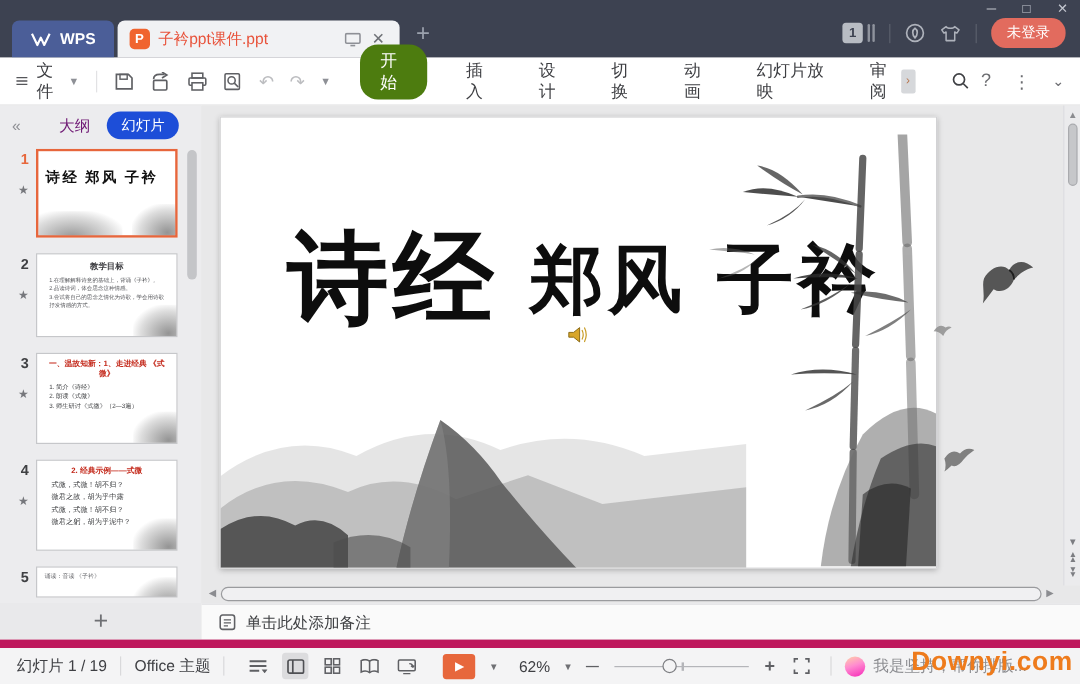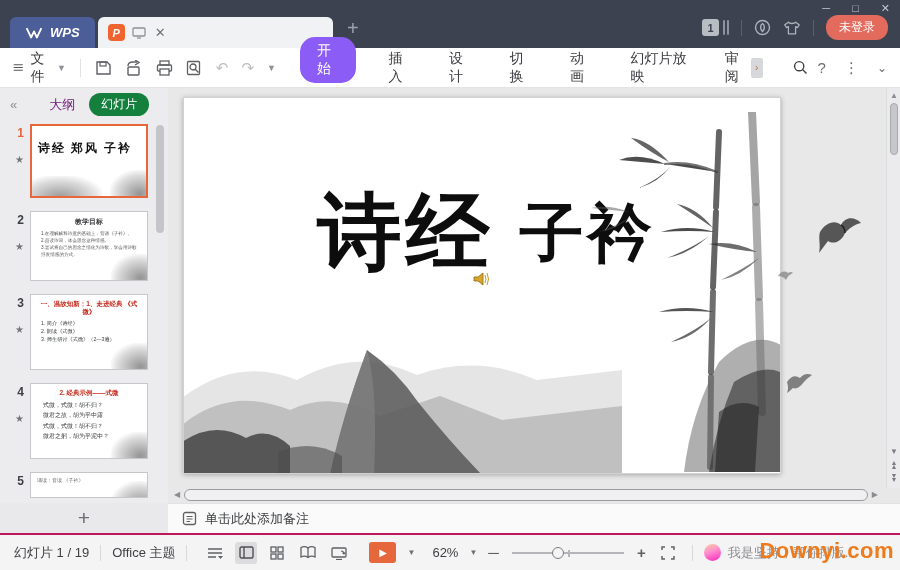--- a/index.html
+++ b/index.html
@@ -3,21 +3,21 @@
 <meta charset="utf-8">
 <style>
   html,body{margin:0;padding:0;}
   body{width:900px;height:570px;position:relative;overflow:hidden;
        font-family:"Liberation Sans","DejaVu Sans",sans-serif;background:#e8e8e9;
        -webkit-font-smoothing:antialiased;}
   
   .titlebar{position:absolute;left:0;top:0;width:900px;height:48px;background:#3d4251;}
   .win-controls{position:absolute;top:2px;right:10px;display:flex;gap:22px;color:#c3c6cf;font-size:11px;line-height:12px;}
   .win-controls span{cursor:default;}
-  .tabs-row{position:absolute;left:10px;bottom:0;display:flex;align-items:flex-start;font-style:italic;}
+  .tabs-row{position:absolute;left:10px;bottom:0;display:flex;align-items:flex-start;}
   .wps-tab{height:31px;background:#4b5e98;color:#fff;border-radius:6px 6px 0 0;display:flex;align-items:center;gap:7px;padding:0 15px;font-size:13px;font-weight:bold;}
   .doc-tab{height:31px;width:215px;background:#f1f2f4;border-radius:6px 6px 0 0;display:flex;align-items:center;gap:7px;padding:0 10px;margin-left:3px;}
   .p-icon{width:17px;height:17px;background:#f0642f;border-radius:4px;color:#fff;font-size:11px;font-weight:bold;display:flex;align-items:center;justify-content:center;flex:none;}
   .doc-tab .fname{color:#e8523a;font-size:13px;flex:1;white-space:nowrap;overflow:hidden;}
   .tab-mini-ic{color:#8e9096;display:flex;align-items:center;}
   .doc-tab .close{color:#6f7277;font-size:13px;padding:0 2px;}
   .newtab{color:#9ba1ad;font-size:20px;margin-left:14px;padding-bottom:4px;}
   .tb-right{position:absolute;right:12px;bottom:8px;display:flex;align-items:center;gap:12px;}
   .badge1{width:17px;height:17px;background:#b8bcc3;border-radius:3px;color:#3d4251;font-size:11px;font-weight:bold;display:flex;align-items:center;justify-content:center;}
   .badge-bars{display:flex;gap:2px;margin-left:-8px;}
@@ -25,32 +25,32 @@
   .tb-div{width:1px;height:16px;background:#5a5f6c;}
   .login-pill{background:#e26b5e;color:#fff;font-size:12px;border-radius:12px;padding:4px 13px;}
   .ic-stroke{stroke:#aeb2bb;fill:none;stroke-width:1.4;}
   
   .menubar{position:absolute;left:0;top:48px;width:900px;height:40px;background:#ffffff;border-bottom:1px solid #e3e3e5;display:flex;align-items:center;padding:0 13px;box-sizing:border-box;gap:10px;}
   .menubar .file{display:flex;align-items:center;gap:7px;color:#3d3e42;font-size:14px;}
   .chev{color:#8e9096;font-size:9px;}
   .m-div{width:1px;height:18px;background:#e2e2e4;margin:0 4px;}
   .tool-ics{display:flex;align-items:center;gap:13px;color:#5f6064;}
   .tool-ics .dis{color:#bcbdc0;}
-  .start-pill{background:#8b5cf6;color:#fff;font-size:14px;border-radius:15px;padding:5px 17px;margin:0 8px 15px 14px;}
+  .start-pill{background:#4d7c0f;color:#fff;font-size:14px;border-radius:15px;padding:5px 17px;margin:0 8px 15px 14px;}
   .m-tab{color:#3d3e42;font-size:14px;padding:0 14px;}
   .review-wrap{display:flex;align-items:center;gap:4px;padding:0 6px 0 14px;}
   .more-box{width:15px;height:20px;background:#d6d8db;border-radius:2px;color:#b8764f;font-size:10px;display:flex;align-items:center;justify-content:center;}
   .search-box{display:flex;align-items:center;gap:6px;color:#3f4044;font-size:14px;margin-left:14px;}
   .mb-right{margin-left:auto;display:flex;align-items:center;gap:18px;color:#6b6c70;font-size:15px;}
   
   .sidebar{position:absolute;left:0;top:88px;width:168px;height:415px;background:#ececee;box-sizing:border-box;}
   .sb-head{height:33px;display:flex;align-items:center;gap:14px;padding:0 10px;}
   .sb-collapse{color:#8e8f94;font-size:13px;}
   .sb-outline{color:#701a75;font-size:13px;margin-left:18px;}
-  .sb-slides-pill{background:#15803d;color:#fff;font-size:12px;border-radius:12px;padding:3px 12px;}
+  .sb-slides-pill{background:#1d4ed8;color:#fff;font-size:12px;border-radius:12px;padding:3px 12px;}
   .thumb-list{position:absolute;left:0;top:36px;right:0;bottom:0;overflow:hidden;}
   .thumb-row{display:flex;margin:0 0 13px 0;}
   .thumb-gut{width:30px;display:flex;flex-direction:column;align-items:flex-end;padding:2px 6px 0 0;box-sizing:border-box;}
   .thumb-num{font-size:12px;color:#3f4043;font-weight:bold;}
   .thumb-num.sel{color:#e7673c;}
   .thumb-star{color:#76777c;font-size:10px;margin-top:14px;}
   .thumb-box{width:118px;background:#fff;border:1px solid #c6c7ca;box-sizing:border-box;position:relative;overflow:hidden;}
   .thumb-box.sel{border:2px solid #e7663c;}
   .ink-blob{position:absolute;right:-6px;bottom:-8px;width:42px;height:34px;background:radial-gradient(ellipse at 70% 70%,rgba(60,60,60,.55),rgba(120,120,120,.25) 55%,rgba(160,160,160,0) 75%);}
   .t1-title{position:absolute;left:0;right:8px;top:14px;text-align:center;font-family:"Liberation Serif","DejaVu Serif",serif;font-weight:bold;font-size:12px;letter-spacing:2px;color:#111;}
@@ -84,21 +84,21 @@
   .v-thumb{position:absolute;left:2.5px;top:15px;width:8px;height:52px;background:#c6c7ca;border:1px solid #a9aaae;border-radius:4px;box-sizing:border-box;}
   .v-btns{position:absolute;left:0;width:14px;bottom:6px;display:flex;flex-direction:column;align-items:center;gap:5px;color:#7c7d82;}
   .v-btns .dbl{line-height:4px;font-size:7px;text-align:center;}
   .v-btns .sgl{font-size:8px;}
   .h-scroll{position:absolute;left:6px;right:22px;bottom:2px;height:13px;display:flex;align-items:center;gap:4px;}
   .h-arrow{color:#8b8c90;font-size:8px;}
   .h-thumb{flex:1;height:10px;border:1px solid #9a9b9e;border-radius:6px;background:#f0f0f2;}
   
   .notes{position:absolute;left:168px;top:503px;width:732px;height:30px;background:#fafafa;border-top:1px solid #e2e2e4;display:flex;align-items:center;gap:8px;padding:0 14px;box-sizing:border-box;color:#3f4043;font-size:13px;}
   
-  .statusbar{position:absolute;left:0;bottom:0;width:900px;height:37px;background:#f4f4f5;border-top:2px solid #be185d;display:flex;align-items:center;padding:0 14px;box-sizing:border-box;gap:11px;color:#3e3f43;font-size:13px;}
+  .statusbar{position:absolute;left:0;bottom:0;width:900px;height:37px;background:#f4f4f5;border-top:7px solid #be185d;display:flex;align-items:center;padding:0 14px;box-sizing:border-box;gap:11px;color:#3e3f43;font-size:13px;}
   .s-div{width:1px;height:16px;background:#d9d9db;}
   .view-ics{display:flex;align-items:center;gap:9px;margin-left:6px;}
   .view-ic{width:22px;height:22px;display:flex;align-items:center;justify-content:center;border-radius:3px;color:#5f6064;}
   .view-ic.sel{background:#dcdcde;}
   .play-btn{width:27px;height:21px;background:#e7673c;border-radius:3px;display:flex;align-items:center;justify-content:center;color:#fff;font-size:10px;margin-left:8px;}
   .mini-chev{color:#6f7074;font-size:8px;}
   .zoom-txt{margin-left:6px;}
   .zslider{width:112px;height:14px;position:relative;margin:0 2px;}
   .zslider .track{position:absolute;left:0;right:0;top:6.5px;height:1.5px;background:#b4b5b9;}
   .zslider .mid{position:absolute;left:50%;top:4px;width:1.5px;height:7px;background:#b4b5b9;}
@@ -120,20 +120,21 @@
   </div>
   <div class="tabs-row">
     <div class="wps-tab">
       <svg width="18" height="14" viewBox="0 0 22 15">
           <path d="M2 1.5 L7.5 13 L11 5.5 L14.5 13 L20 1.5" stroke="#fff" stroke-width="2.2" fill="none" stroke-linejoin="round"></path>
         </svg>
       <span>WPS</span>
     </div>
     <div class="doc-tab">
       <span class="p-icon">P</span>
+      <span class="fname">子衿ppt课件.ppt</span>
       <span class="tab-mini-ic">
         <svg width="14" height="12" viewBox="0 0 14 12">
             <rect x="1" y="1" width="12" height="8" rx="1" fill="none" stroke="#8e9096" stroke-width="1.3"></rect>
             <path d="M5 11 H9" stroke="#8e9096" stroke-width="1.3"></path>
           </svg>
       </span>
       <span class="close">✕</span>
     </div>
     <span class="newtab">+</span>
   </div>
@@ -295,20 +296,21 @@
   <div class="sb-scroll"></div>
 </div>
 <div class="plus-row">
     <span>+</span>
   </div>
 
 <div class="canvas">
   <div class="slide">
     <div class="slide-title-row">
       <span class="tp0">诗经</span>
+      <span class="tp1">郑风</span>
       <span class="tp2">子衿</span>
     </div>
     <div class="spk">
       <svg width="20" height="18" viewBox="0 0 20 18">
           <path d="M2 7 H6 L11 3 V15 L6 11 H2 Z" fill="#d8a62a" stroke="#8a6a14" stroke-width="0.8"></path>
           <path d="M13 5 Q15 9 13 13 M15 3 Q18 9 15 15" stroke="#c79b23" stroke-width="1" fill="none"></path>
         </svg>
     </div>
     <div class="bamboo">
       <svg width="215" height="360" viewBox="0 0 215 360">

